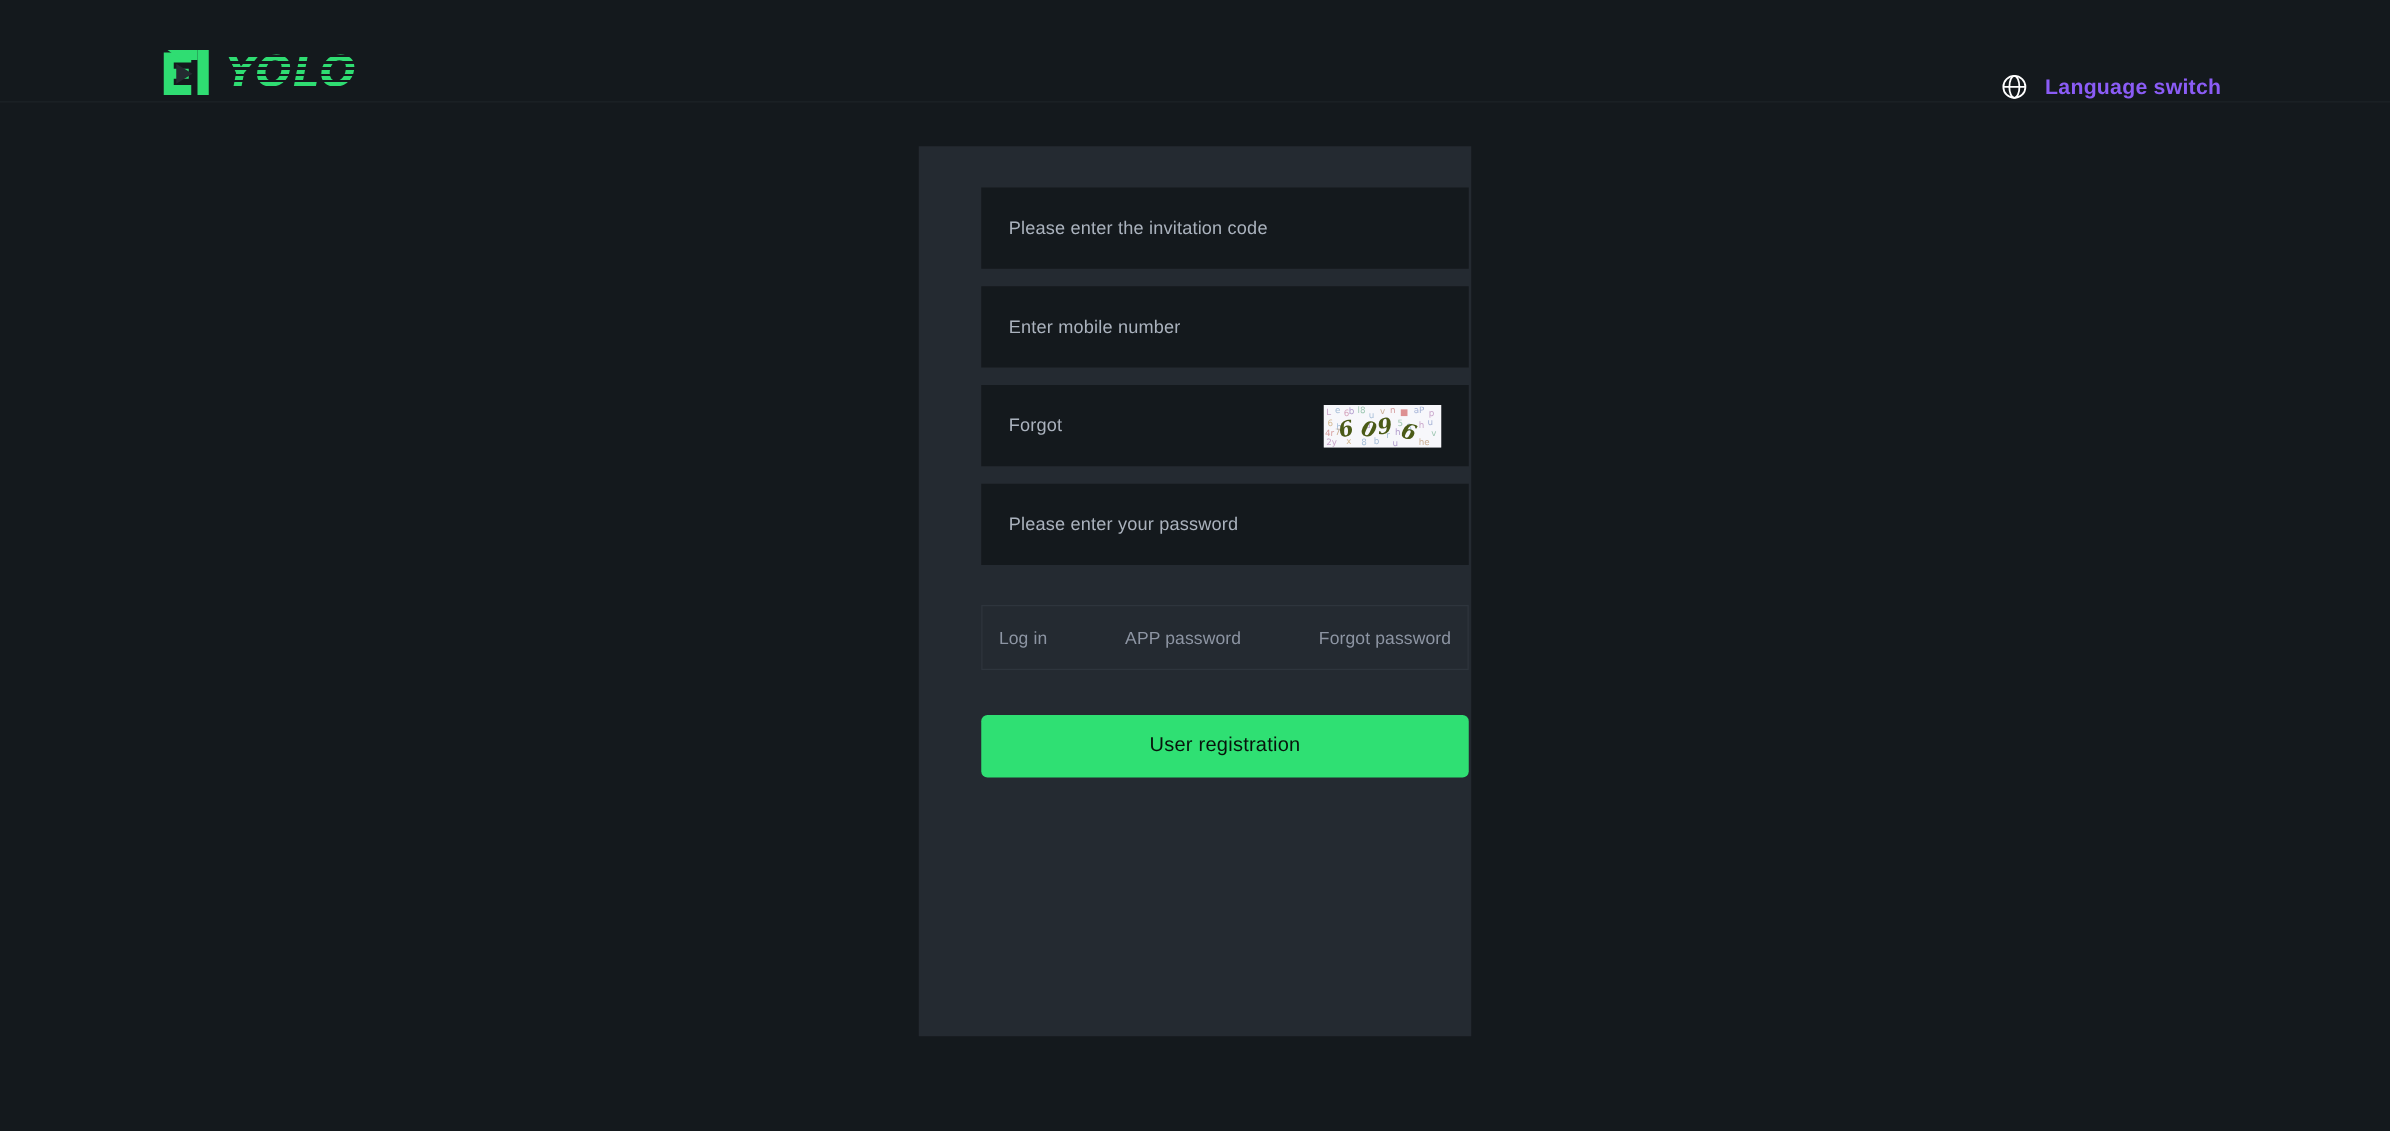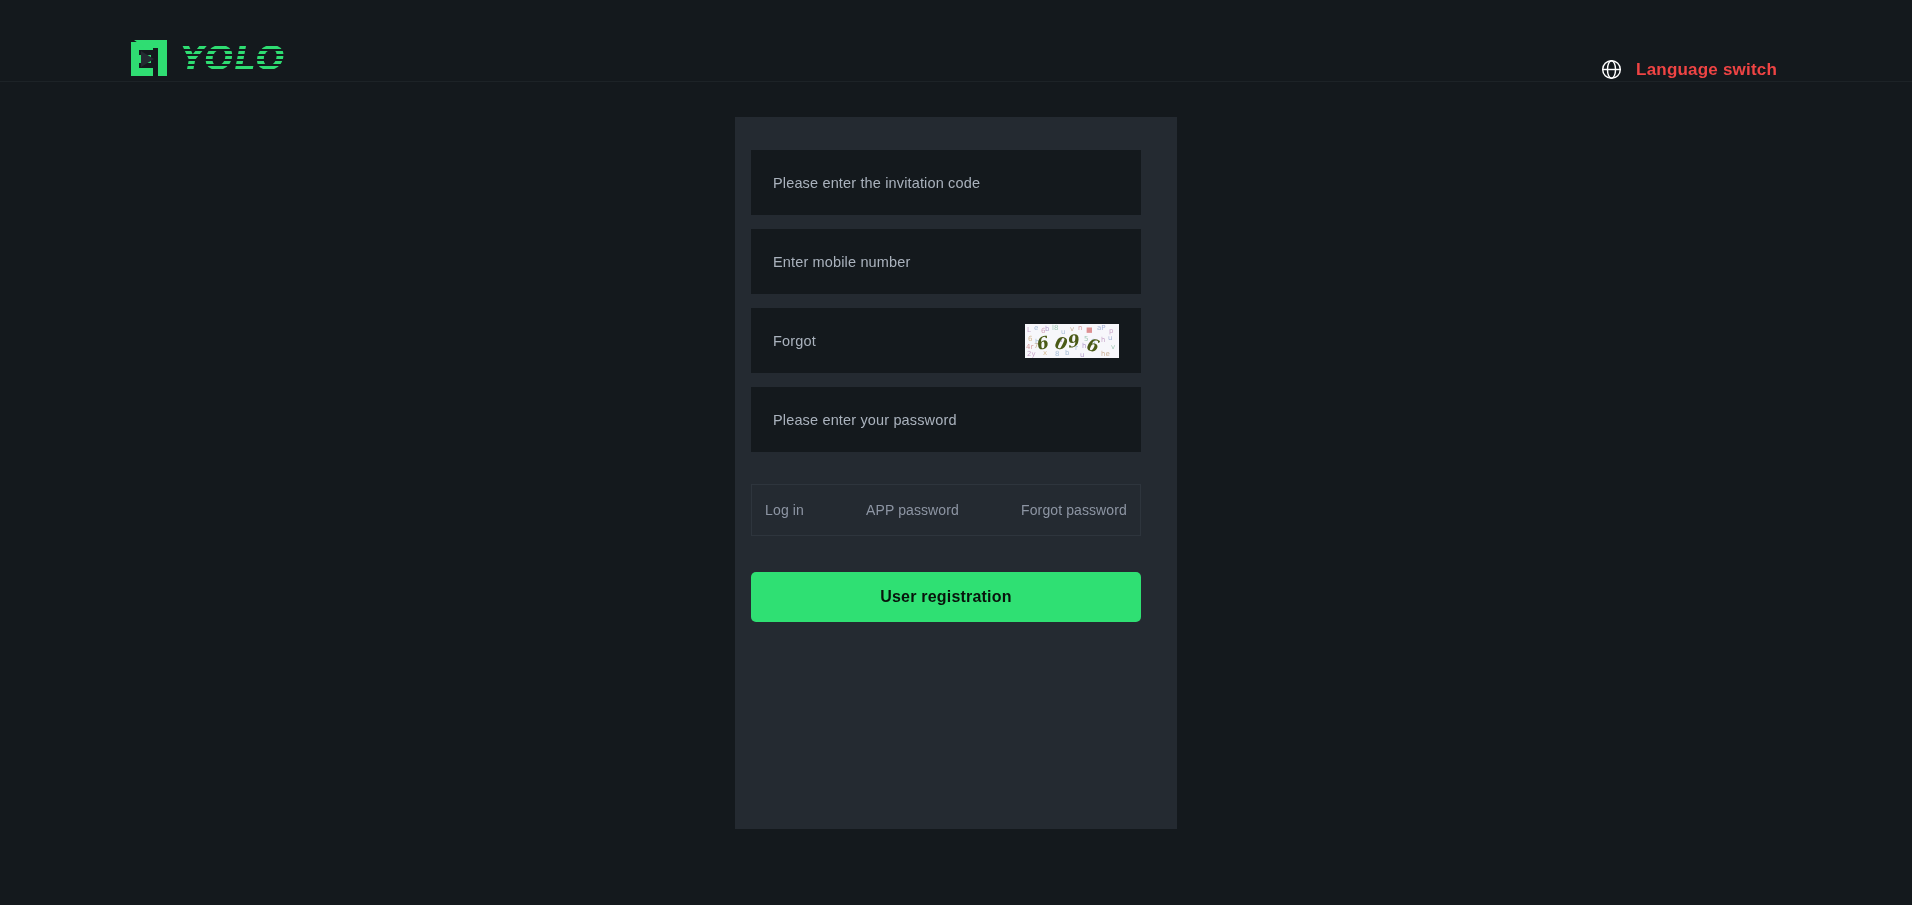--- a/index.html
+++ b/index.html
@@ -62,40 +62,40 @@
   .lang-switch {
     display: flex;
     align-items: center;
     gap: 13px;
     margin-right: 135px;
     cursor: pointer;
     user-select: none;
   }
   .globe-icon { display: block; }
   .lang-label {
-    color: #ef4444;
+    color: #8b5cf6;
     font-size: 17px;
     font-weight: 600;
     letter-spacing: .2px;
   }
 
   
   .page {
     width: 100%;
     height: 823px;
     display: flex;
     justify-content: center;
   }
 
   .card {
     margin-top: 35px;
     width: 442px;
     height: 712px;
     background: #242a31;
-    padding: 33px 33px 0 16px;
+    padding: 33px 33px 0 50px;
     display: flex;
     flex-direction: column;
   }
 
   
   .field {
     position: relative;
     width: 390px;
     height: 65px;
     background: #14191d;
@@ -165,21 +165,21 @@
   
   .register-btn {
     width: 390px;
     height: 50px;
     margin-top: 36px;
     background: #2fe073;
     color: #08140c;
     border: none;
     border-radius: 5px;
     font-size: 16px;
-    font-weight: 700;
+    font-weight: 400;
     font-family: "Liberation Sans", sans-serif;
     letter-spacing: .2px;
     cursor: pointer;
   }
 </style>
 </head>
 <body>
 
 <div class="header">
 

